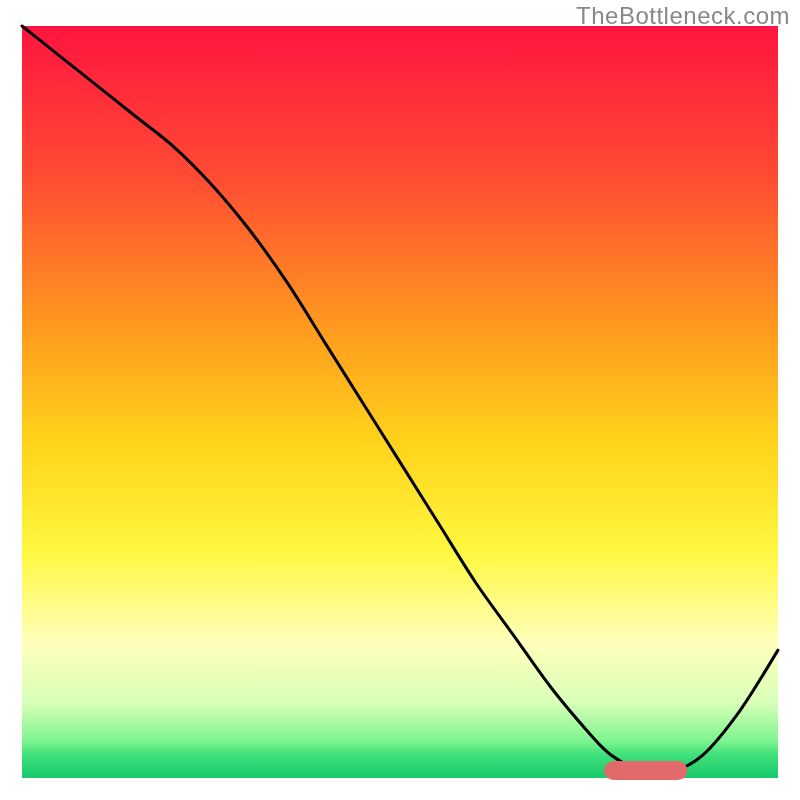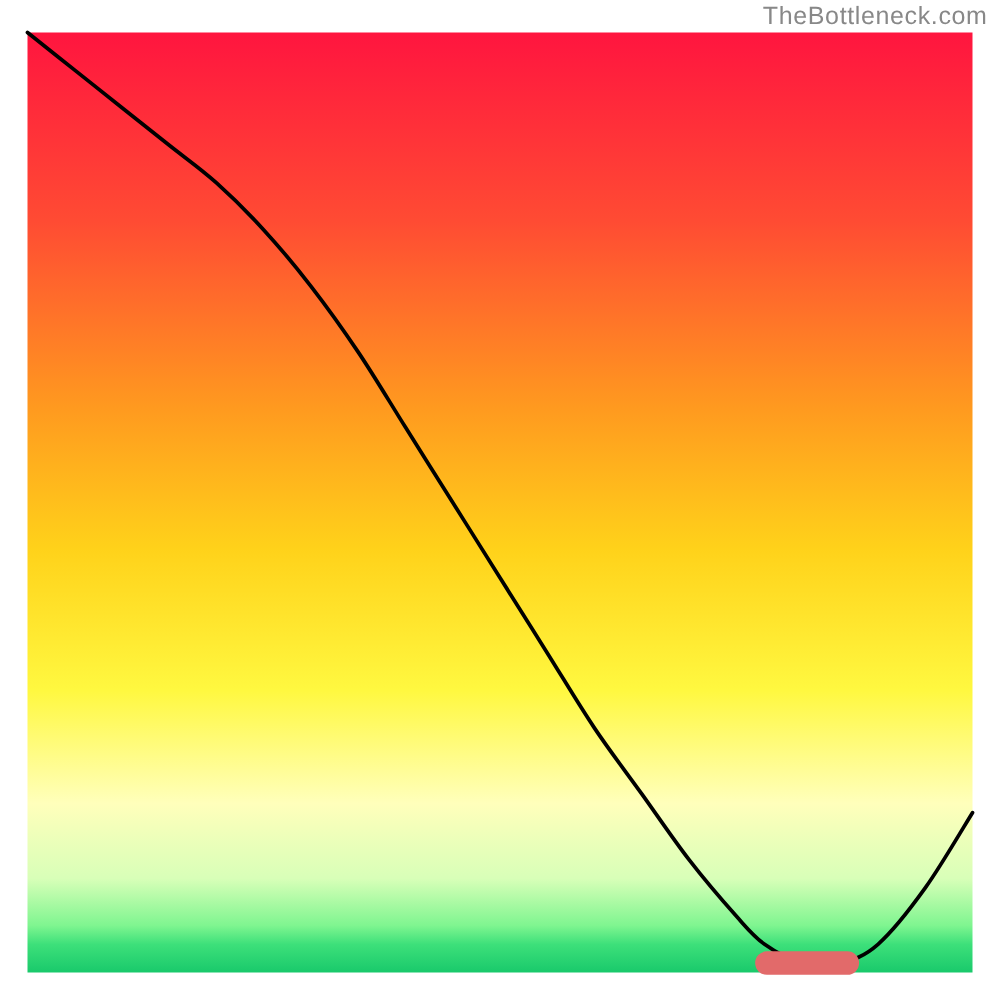--- a/index.html
+++ b/index.html
@@ -14,21 +14,21 @@
   .canvas-wrap {
     position: relative;
     width: 800px;
     height: 800px;
   }
   .watermark {
     position: absolute;
     top: 2px;
     right: 10px;
     color: #888;
-    font-size: 20px;
+    font-size: 24px;
     font-weight: 500;
     letter-spacing: 0.5px;
     user-select: none;
     text-align: right;
   }
   svg {
     display: block;
   }
 </style>
 </head>

